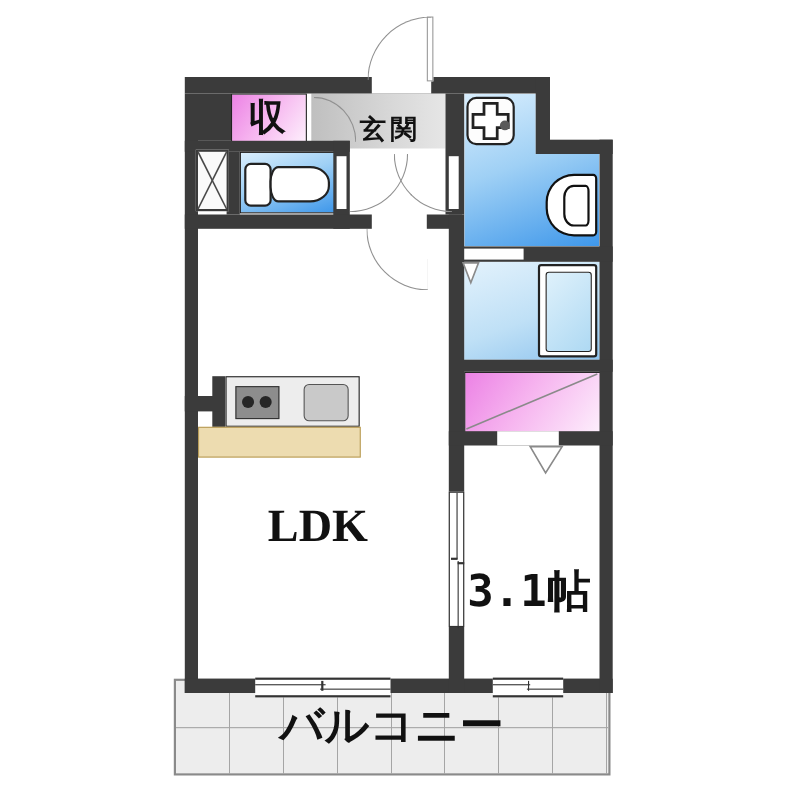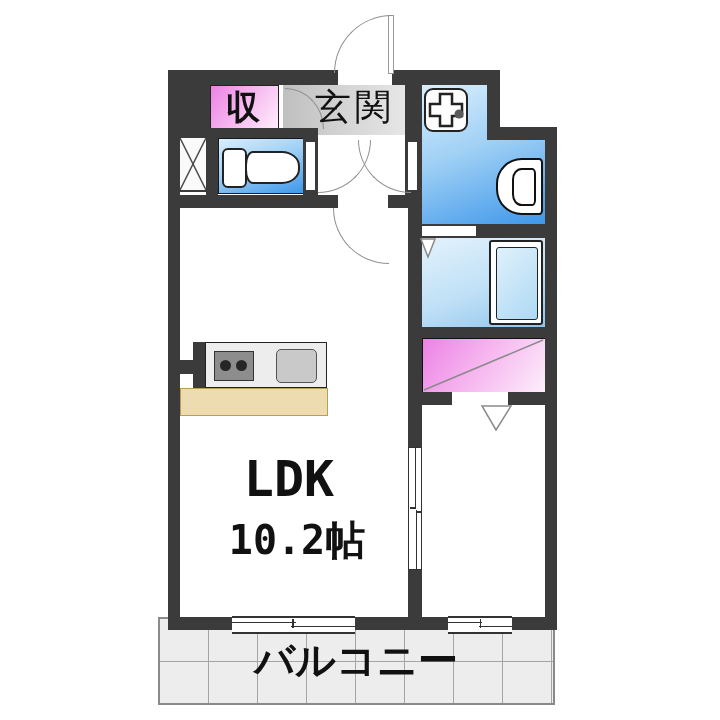--- a/index.html
+++ b/index.html
@@ -118,18 +118,18 @@
     <line x1="180" y1="138" x2="206" y2="190" stroke="#4a4a4a" stroke-width="1.5"></line>
     <line x1="206" y1="138" x2="180" y2="190" stroke="#4a4a4a" stroke-width="1.5"></line>
     <line x1="424" y1="390" x2="543" y2="340" stroke="#8a8a8a" stroke-width="1.5"></line>
     <polygon points="421,239 435,239 428,257" fill="#fff" stroke="#8a8a8a" stroke-width="1.5"></polygon>
     <polygon points="482,406 511,406 496,430" fill="#fff" stroke="#8a8a8a" stroke-width="1.5"></polygon>
     <polygon points="440,94 452,94 452,104 462,104 462,116 452,116 452,126 440,126 440,116 430,116 430,104 440,104" fill="#fff" stroke="#222" stroke-width="2.5"></polygon>
     <circle cx="459" cy="114" r="4.5" fill="#5a5a5a"></circle>
   </svg>
 
   <div class="label" style="left:243px;top:107px;font-size:34px;font-weight:600;">収</div>
-  <div class="label" style="left:355px;top:107px;font-size:36px;font-weight:400;letter-spacing:4px;">玄関</div>
-  <div class="label" style="left:289px;top:479px;font-size:50px;font-weight:600;">LDK</div>
-  <div class="label" style="left:297px;top:540px;font-size:40px;font-weight:600;">10.2帖</div>
+  <div class="label" style="left:355px;top:117px;font-size:24px;font-weight:700;letter-spacing:4px;">玄関</div>
+  <div class="label" style="left:289px;top:479px;font-size:42px;font-weight:600;font-family:Liberation Serif, serif;">LDK</div>
+  <div class="label" style="left:481px;top:538px;font-size:40px;font-weight:600;">3.1帖</div>
   <div class="label" style="left:356px;top:664px;font-size:40px;font-weight:600;font-family:Liberation Mono, monospace;">バルコニー</div>
 
 </div>
 
 </body></html>

